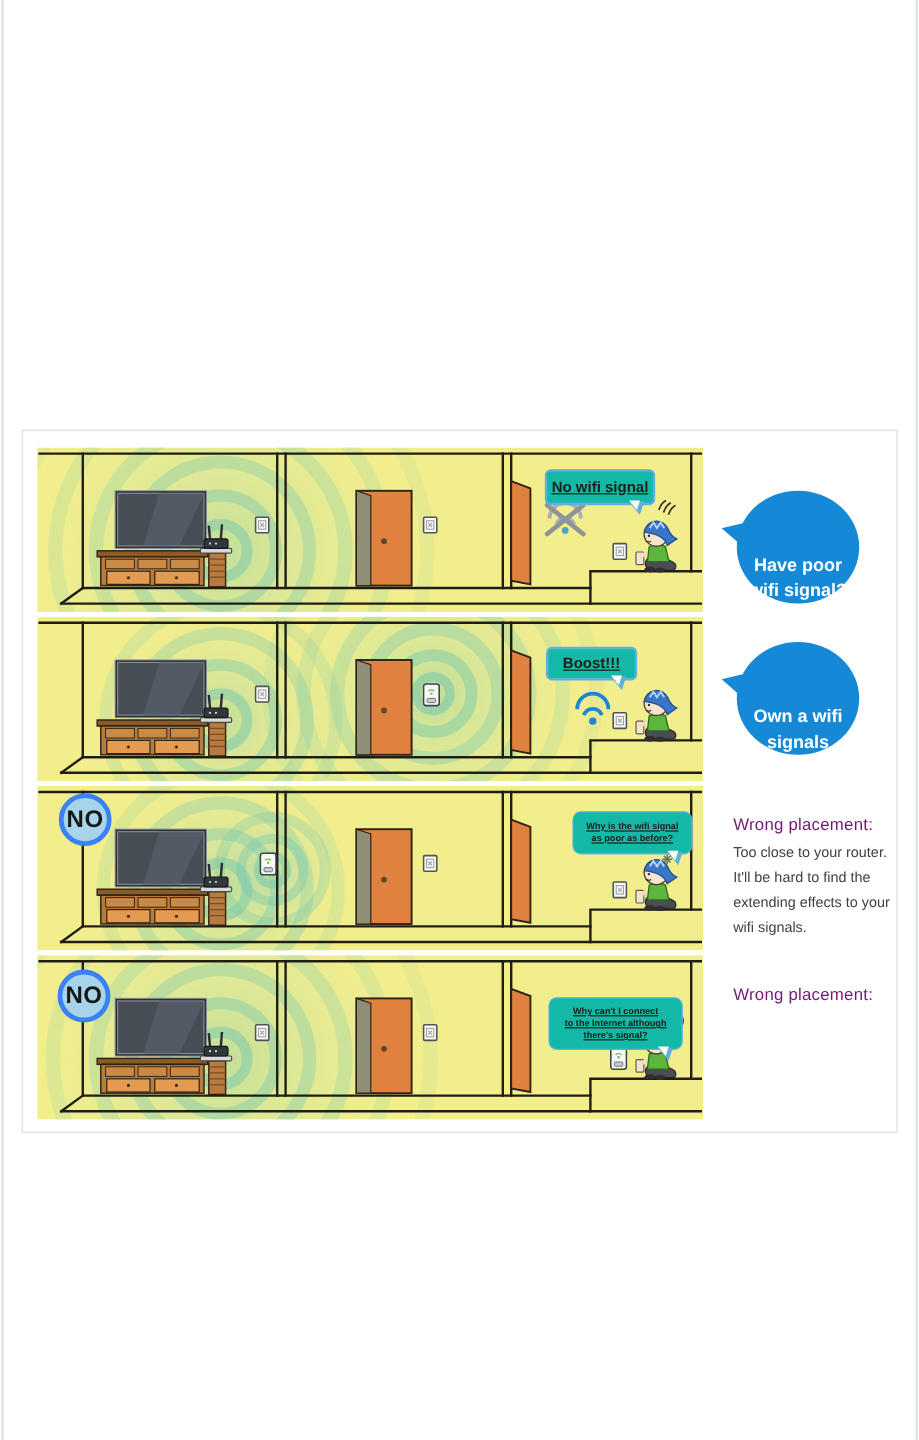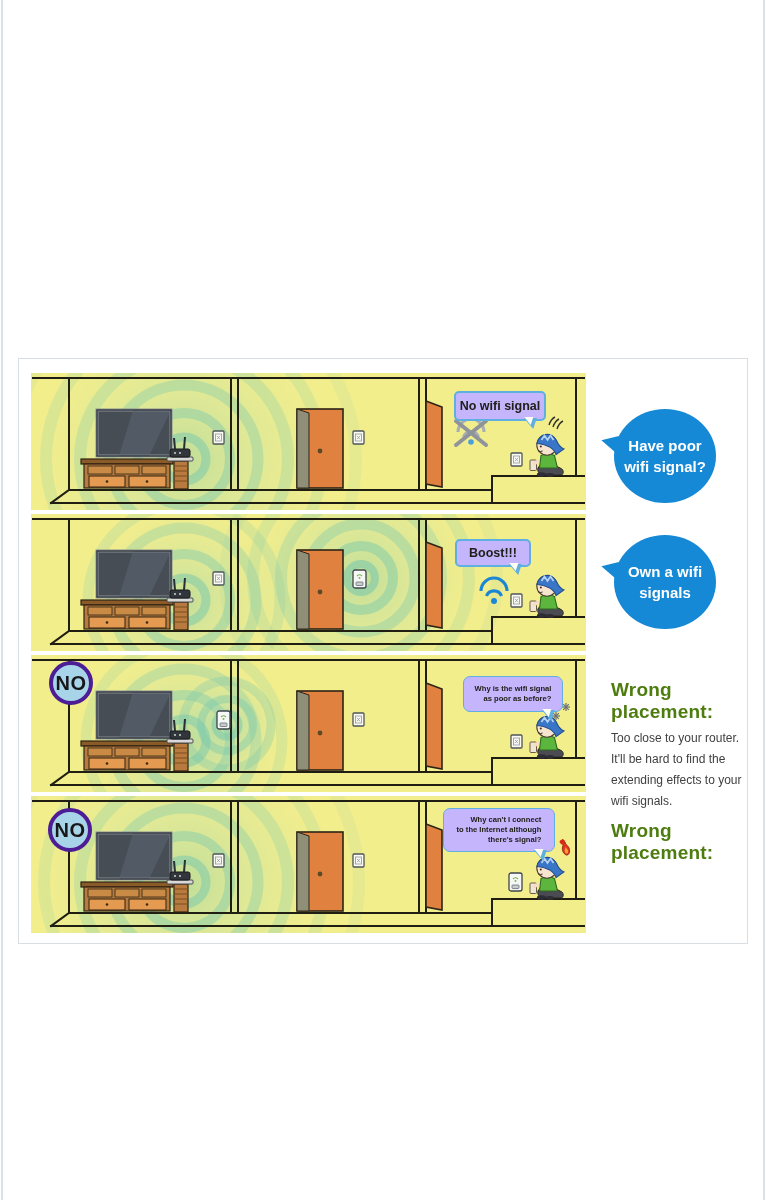--- a/index.html
+++ b/index.html
@@ -9,48 +9,48 @@
   .edge.left{left:1px;}
   .edge.right{right:1px;}
 
   .frame{position:absolute;left:18px;top:358px;width:728px;height:584px;
          background:#ffffff;border:1px solid #d9dee2;}
 
   .scene{position:absolute;display:block;}
   .ln{stroke:#201e12;stroke-width:2;fill:none;stroke-linecap:square;}
 
   
-  .speech{position:absolute;background:#c4b5fd;border:2px solid #5fb0e0;border-radius:5px;
+  .speech{position:absolute;background:#14b8a6;border:2px solid #5fb0e0;border-radius:5px;
           color:#20201a;display:flex;align-items:center;justify-content:center;
-          text-align:right;white-space:pre-line;z-index:5;}
+          text-align:center;white-space:pre-line;z-index:5;text-decoration:underline;}
   .speech::after{content:'';position:absolute;bottom:-10px;right:9px;width:0;height:0;
           border-top:11px solid #5fb0e0;border-left:13px solid transparent;transform:skewX(-18deg);}
   .speech::before{content:'';position:absolute;bottom:-6px;right:12px;width:0;height:0;
           border-top:8px solid #fffdf2;border-left:9px solid transparent;transform:skewX(-18deg);z-index:1;}
   .speech.big{font-weight:bold;font-size:12.5px;}
-  .speech.small{font-weight:bold;font-size:7.6px;line-height:10px;padding:3px 5px;border-width:1.6px;border-radius:7px;}
+  .speech.small{font-weight:bold;font-size:7.6px;line-height:10px;padding:3px 5px;border-width:1.6px;border-radius:7px;margin-left:14px;}
 
   
   .callout{position:absolute;width:102px;height:94px;border-radius:50%;background:#1588d6;
            color:#ffffff;font-weight:bold;font-size:15px;line-height:21px;
-           display:flex;align-items:center;justify-content:center;text-align:center;
+           display:flex;align-items:flex-end;justify-content:center;text-align:center;
            white-space:pre-line;}
   .callout::before{content:'';position:absolute;left:-13px;top:26px;width:0;height:0;
            border-right:17px solid #1588d6;border-top:6px solid transparent;
            border-bottom:12px solid transparent;transform:rotate(6deg);}
 
   
   .no-badge{position:absolute;width:44px;height:44px;border-radius:50%;
-            background:#a8d4e9;border:4px solid #4c1d95;box-sizing:border-box;
+            background:#a8d4e9;border:4px solid #3b82f6;box-sizing:border-box;
             display:flex;align-items:center;justify-content:center;
             font-size:20px;font-weight:bold;color:#17171a;letter-spacing:0.5px;z-index:6;}
 
   
   .note{position:absolute;width:138px;}
-  .note .hd{font-size:19px;font-weight:bold;color:#4d7c0f;margin:0 0 5px 0;letter-spacing:0.2px;}
+  .note .hd{font-size:14px;font-weight:normal;color:#701a75;margin:0 0 5px 0;letter-spacing:0.2px;}
   .note .bd{font-size:12px;line-height:21px;color:#404040;white-space:pre-line;}
 </style>
 </head>
 <body>
 
 <div class="edge left"></div>
 <div class="edge right"></div>
 
 <svg width="0" height="0" style="position:absolute" aria-hidden="true">
   <defs>
@@ -277,21 +277,21 @@
 
   <div class="speech big" style="left:436px;top:180px;width:72px;height:24px">
     <span>Boost!!!</span>
   </div>
 
   <div class="speech small" style="left:444px;top:317px;width:88px;height:28px">
     <span>Why is the wifi signal
 as poor as before?</span>
   </div>
 
-  <div class="speech small" style="left:424px;top:449px;width:100px;height:36px">
+  <div class="speech small" style="left:424px;top:472px;width:100px;height:36px">
     <span>Why can't I connect
 to the Internet although
 there's signal?</span>
   </div>
 
   <div class="no-badge" style="left:30px;top:302px">
     <span>NO</span>
   </div>
   <div class="no-badge" style="left:29px;top:449px">
     <span>NO</span>

